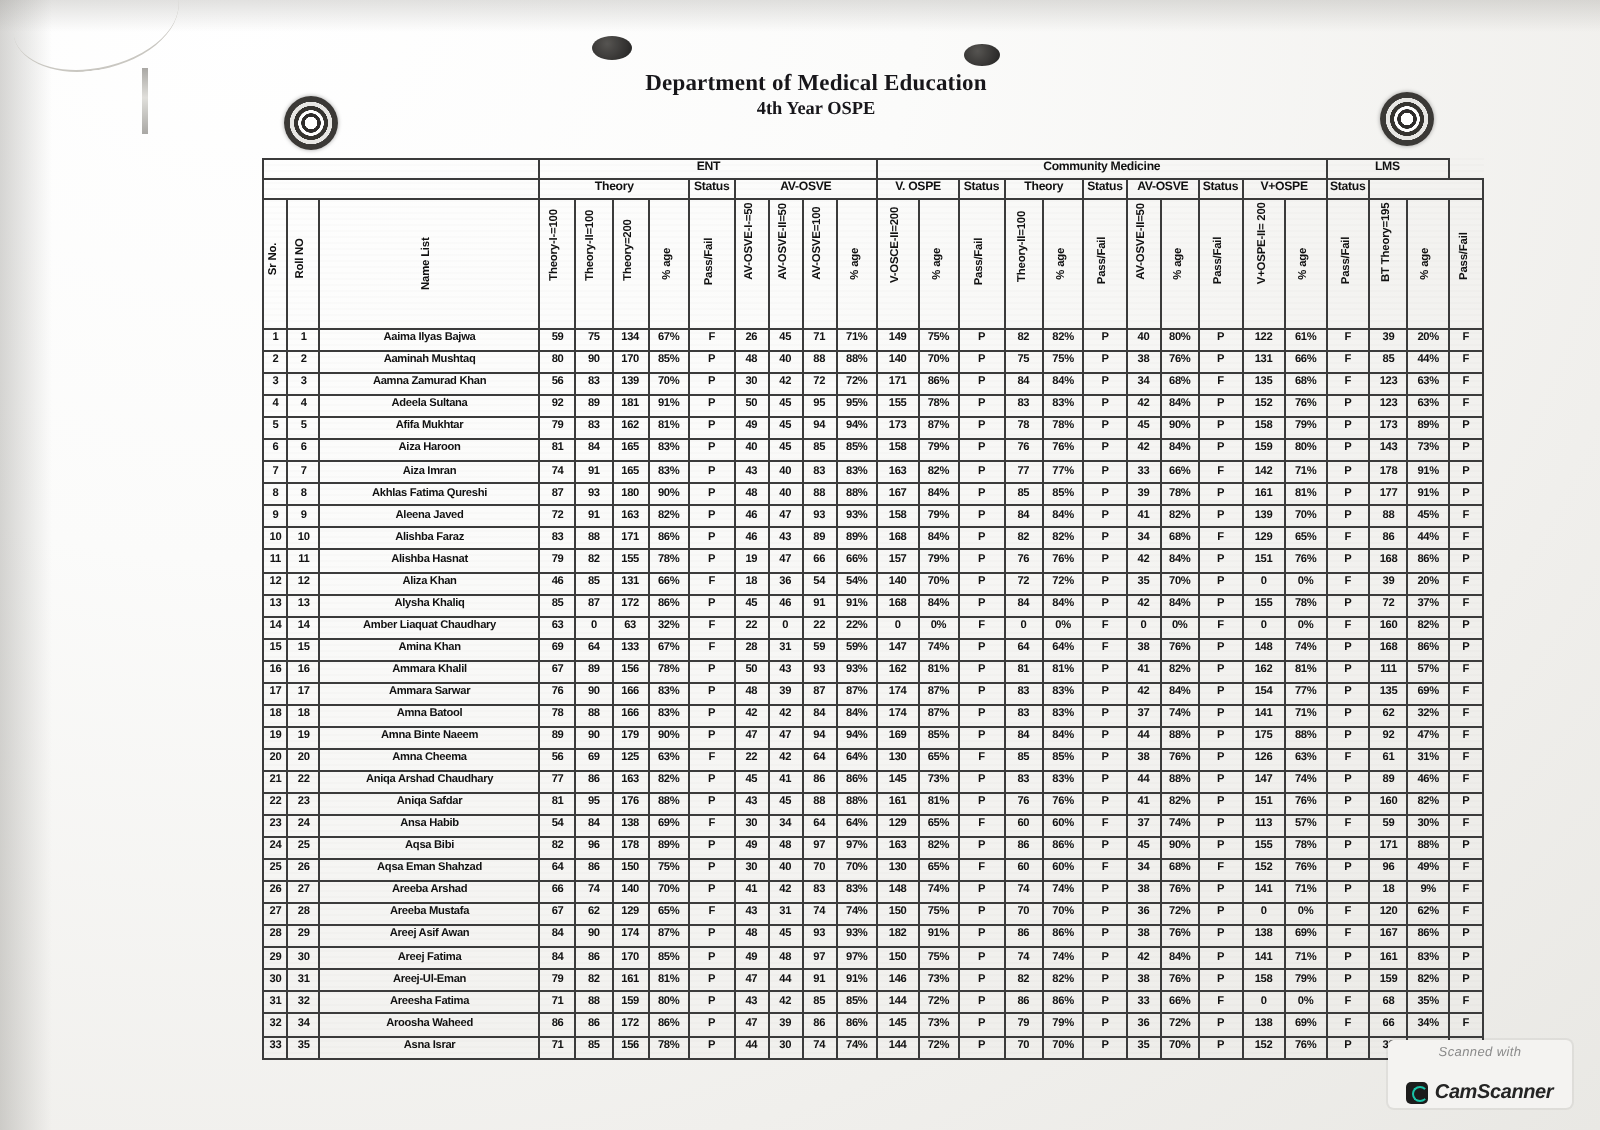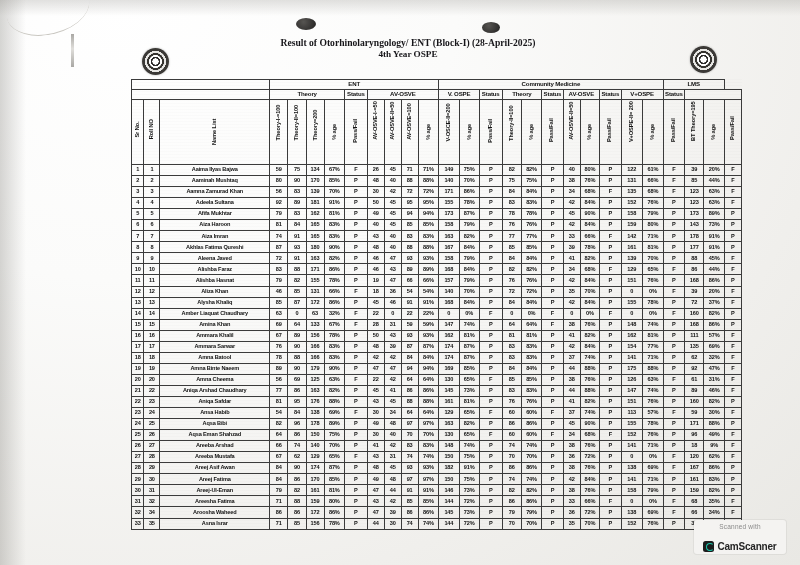--- a/index.html
+++ b/index.html
@@ -166,20 +166,21 @@
     left: 694px; top: 520px;
     width: 92px; height: 34px;
     background: #f4f3f1;
     border-radius: 3px;
     box-shadow: 0 0 0 1px rgba(0,0,0,.05);
     display: flex;
     flex-direction: column;
     align-items: center;
     justify-content: center;
     gap: 11px;
+    font-style: italic;
   }
   #camscanner .scanned-with {
     font-family: "Liberation Sans", sans-serif;
     font-size: 6.5px;
     color: #8a8a8a;
     letter-spacing: .2px;
   }
   #camscanner .brand-row {
     display: flex;
     align-items: center;
@@ -218,21 +219,21 @@
   <div id="page-shadow-top"></div>
   <div id="page-curl"></div>
   <div class="spine-mark"></div>
   <div class="punch" id="punch-1"></div>
   <div class="punch" id="punch-2"></div>
 
   <div class="crest" id="crest-left"></div>
   <div class="crest" id="crest-right"></div>
 
   <div id="doc-header">
-    <div class="line2">Result of Otorhinolaryngology/ ENT  (Block-I) (28-April-2025)</div>
+    <div class="line1">Department of Medical Education</div>
     <div class="line3">4th Year OSPE</div>
   </div>
 
   <div id="result-table-wrap">
     <table class="result">
       <colgroup id="colgroup">
           <col style="width: 11px;">
           <col style="width: 14px;">
           <col style="width: 97px;">
           <col style="width: 16px;">

